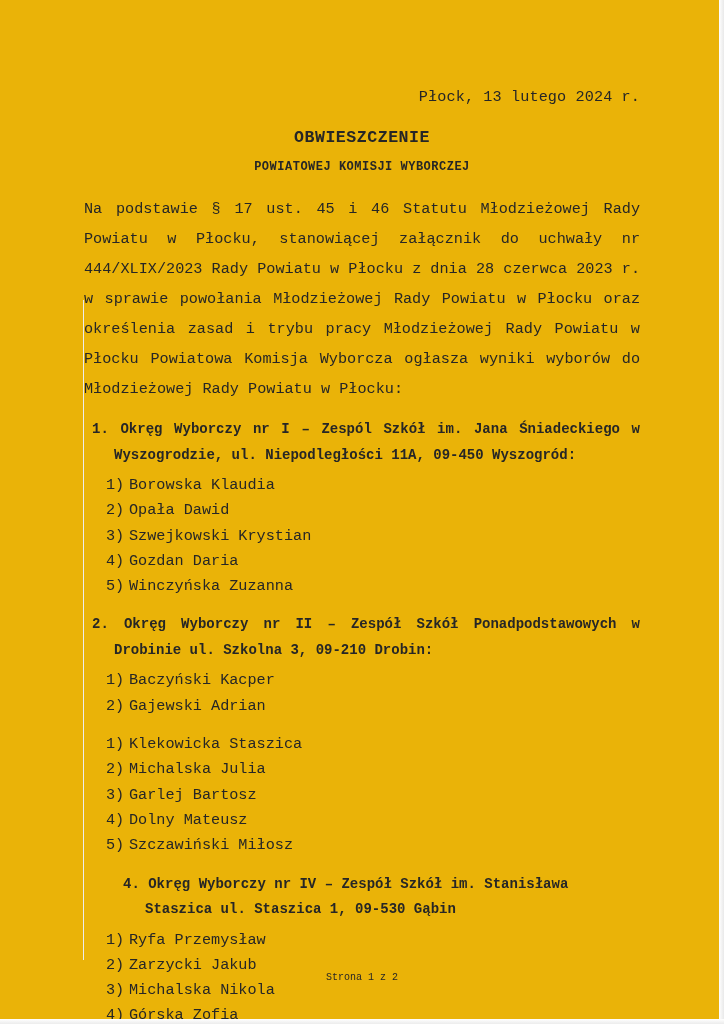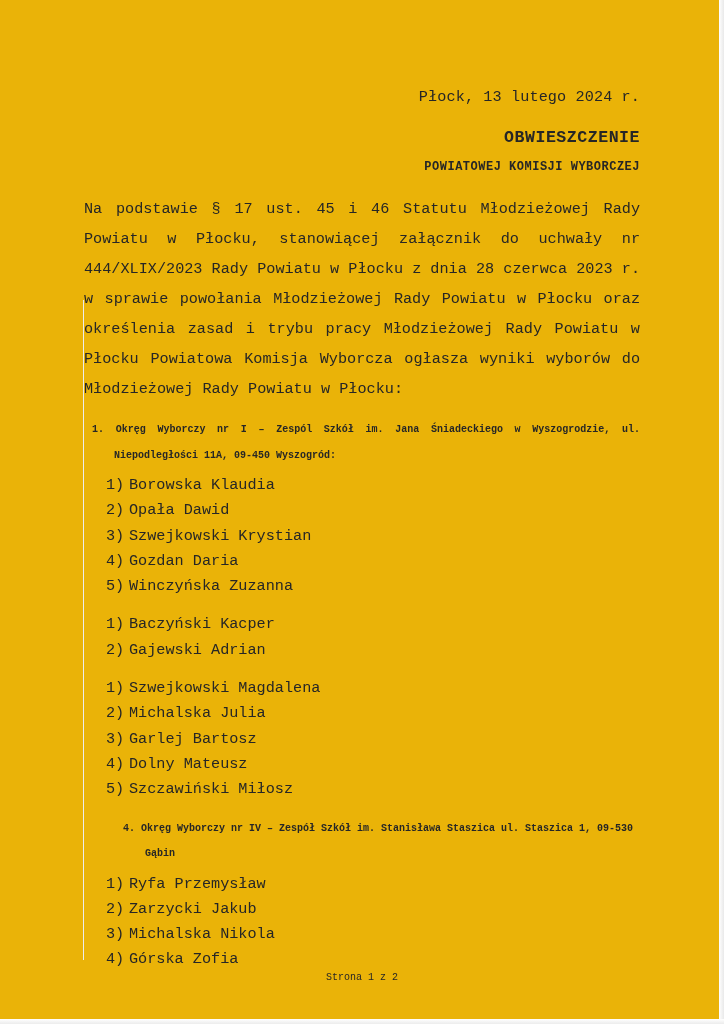--- a/index.html
+++ b/index.html
@@ -53,21 +53,21 @@
 
   .date-line {
     text-align: right;
     font-size: 15.2px;
     padding-top: 88px;
     letter-spacing: 0.1px;
   }
 
   .title-block {
     margin-top: 22px;
-    text-align: right;
+    text-align: center;
   }
   .title-main {
     font-size: 16.6px;
     font-weight: bold;
     letter-spacing: 0.5px;
   }
   .title-sub {
     font-size: 12px;
     font-weight: bold;
     letter-spacing: 0.5px;
@@ -78,21 +78,21 @@
     margin-top: 20px;
     font-size: 15.2px;
     text-align: justify;
     line-height: 30px;
   }
 
   .district {
     margin-top: 13px;
   }
   .district-head {
-    font-size: 10px;
+    font-size: 14px;
     font-weight: bold;
     text-align: justify;
     line-height: 25.5px;
     padding-left: 22px;
     text-indent: -22px;
     margin-left: 8px;
   }
   .district-head .num {
     font-weight: bold;
   }
@@ -151,28 +151,29 @@
           <div class="district-head"><span class="num">1.</span> <span>Okręg Wyborczy nr I – Zespól Szkół im. Jana Śniadeckiego w Wyszogrodzie, ul. Niepodległości 11A, 09-450 Wyszogród:</span></div>
           <div class="names">
             <div class="name-row"><span class="idx">1)</span><span>Borowska Klaudia</span></div>
             <div class="name-row"><span class="idx">2)</span><span>Opała Dawid</span></div>
             <div class="name-row"><span class="idx">3)</span><span>Szwejkowski Krystian</span></div>
             <div class="name-row"><span class="idx">4)</span><span>Gozdan Daria</span></div>
             <div class="name-row"><span class="idx">5)</span><span>Winczyńska Zuzanna</span></div>
           </div>
         </div>
         <div class="district">
+          <div class="district-head"><span class="num">2.</span> <span>Okręg Wyborczy nr II – Zespół Szkół Ponadpodstawowych w Drobinie ul. Szkolna 3, 09-210 Drobin:</span></div>
           <div class="names">
             <div class="name-row"><span class="idx">1)</span><span>Baczyński Kacper</span></div>
             <div class="name-row"><span class="idx">2)</span><span>Gajewski Adrian</span></div>
           </div>
         </div>
         <div class="district">
           <div class="names">
-            <div class="name-row"><span class="idx">1)</span><span>Szwejkowski Magdalena</span></div>
+            <div class="name-row"><span class="idx">1)</span><span>Klekowicka Staszica</span></div>
             <div class="name-row"><span class="idx">2)</span><span>Michalska Julia</span></div>
             <div class="name-row"><span class="idx">3)</span><span>Garlej Bartosz</span></div>
             <div class="name-row"><span class="idx">4)</span><span>Dolny Mateusz</span></div>
             <div class="name-row"><span class="idx">5)</span><span>Szczawiński Miłosz</span></div>
           </div>
         </div>
         <div class="district">
           <div class="district-head no-justify"><span class="num">4.</span> <span>Okręg Wyborczy nr IV – Zespół Szkół im. Stanisława Staszica ul. Staszica 1, 09-530 Gąbin</span></div>
           <div class="names">
             <div class="name-row"><span class="idx">1)</span><span>Ryfa Przemysław</span></div>

